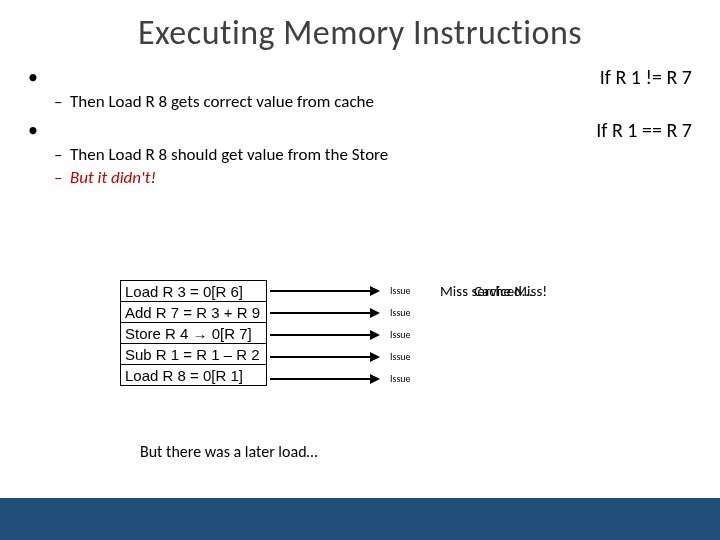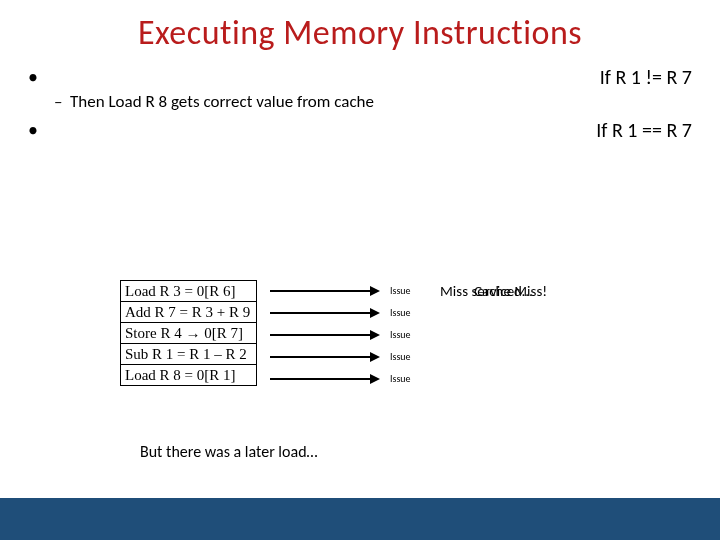--- a/index.html
+++ b/index.html
@@ -15,21 +15,21 @@
   }
   .slide {
     width: 720px;
     height: 540px;
     position: relative;
     box-sizing: border-box;
   }
   .title {
     text-align: center;
     font-size: 34px;
-    color: #b91c1c;
+    color: #404040;
     font-weight: 400;
     padding-top: 12px;
     letter-spacing: 0.5px;
   }
   .body {
     padding: 8px 28px 0 28px;
     font-size: 20px;
   }
   ul.level1 {
     list-style: none;
@@ -72,21 +72,21 @@
   }
   .diagram {
     position: absolute;
     left: 120px;
     top: 280px;
     width: 520px;
     height: 130px;
   }
   .code-table {
     border-collapse: collapse;
-    font-family: Liberation Serif, serif;
+    font-family: Liberation Sans, sans-serif;
     font-size: 15px;
   }
   .code-table td {
     border: 1px solid #000;
     padding: 1px 6px 1px 4px;
     height: 18px;
     min-width: 118px;
     white-space: nowrap;
   }
   .issue-col {
@@ -149,20 +149,24 @@
 
   <div class="title">Executing Memory Instructions</div>
 
   <div class="body">
     <ul class="level1">
       <li>If R 1 != R 7</li>
       <ul class="level2">
         <li>Then Load R 8 gets correct value from cache</li>
       </ul>
       <li>If R 1 == R 7</li>
+      <ul class="level2">
+        <li>Then Load R 8 should get value from the Store</li>
+        <li class="red-italic">But it didn't!</li>
+      </ul>
     </ul>
   </div>
 
   <div class="diagram">
 
     <table class="code-table">
       <tbody>
           <tr>
             <td>Load R 3 = 0[R 6]</td>
           </tr>

